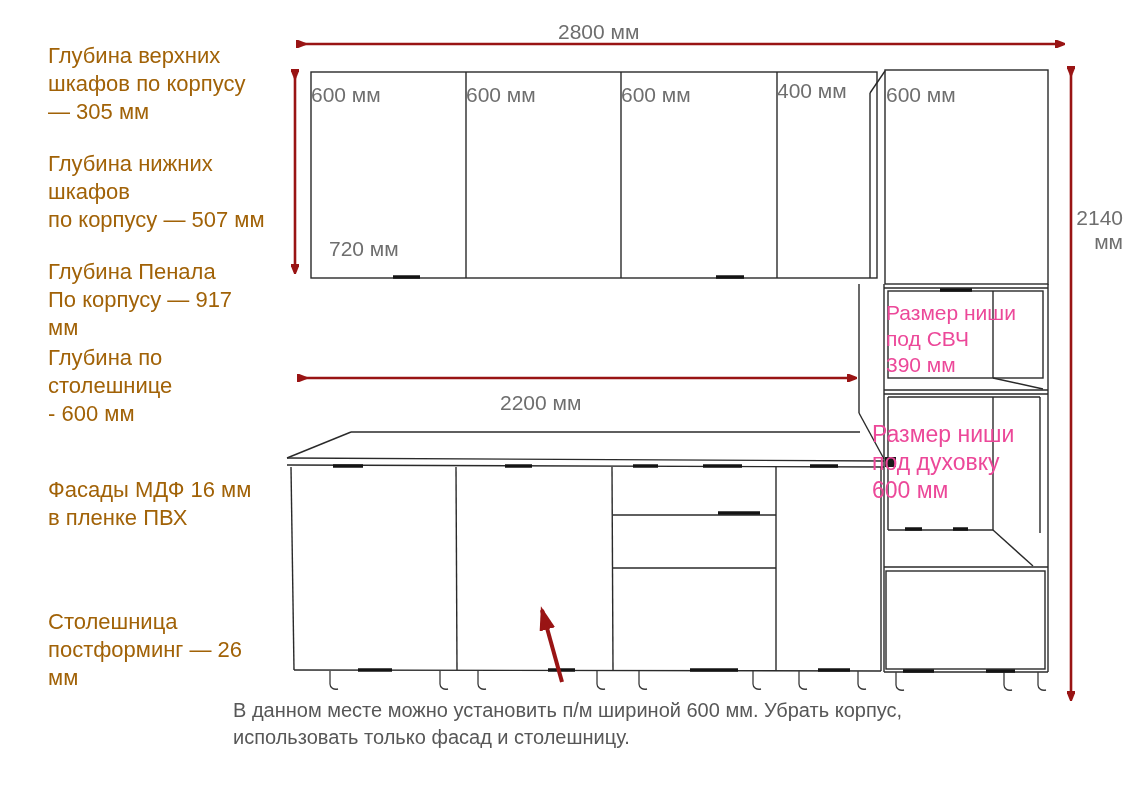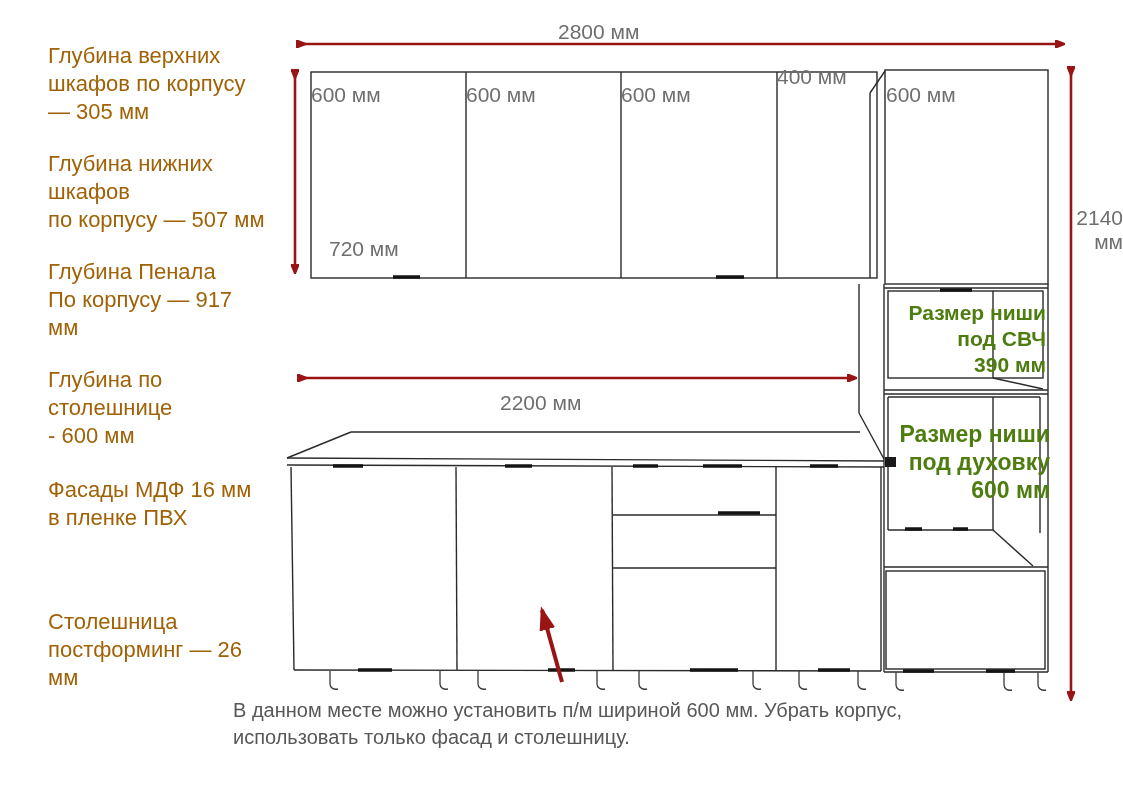--- a/index.html
+++ b/index.html
@@ -17,23 +17,23 @@
     font-size:22px;line-height:28px;
     color:#a16207;
   }
   .dim{
     font-size:21px;line-height:24px;
     color:#6e6e6e;
     text-align:right;
   }
   .ctr{text-align:left;}
   .niche{
-    font-weight:bold;
-    color:#4d7c0f;
-    text-align:right;
+    font-weight:normal;
+    color:#ec4899;
+    text-align:left;
   }
   .niche-mw{font-size:21px;line-height:26px;}
   .niche-oven{font-size:23px;line-height:28px;}
   .footnote{
     font-size:20px;line-height:27px;
     color:#575757;
   }
 </style>
 </head>
 <body>
@@ -153,38 +153,38 @@
 
   <div class="txt note" style="top:42px">Глубина верхних
 шкафов по корпусу
 — 305 мм</div>
   <div class="txt note" style="top:150px">Глубина нижних
 шкафов
 по корпусу — 507 мм</div>
   <div class="txt note" style="top:258px">Глубина Пенала
 По корпусу — 917
 мм</div>
-  <div class="txt note" style="top:366px">Глубина по
+  <div class="txt note" style="top:344px">Глубина по
 столешнице
 - 600 мм</div>
   <div class="txt note" style="top:476px">Фасады МДФ 16 мм
 в пленке ПВХ</div>
   <div class="txt note" style="top:608px">Столешница
 постформинг — 26
 мм</div>
 
   <div class="txt dim ctr" style="left:558px;top:20px;width:165px">2800 мм</div>
   <div class="txt dim ctr" style="left:500px;top:391px;width:160px">2200 мм</div>
   <div class="txt dim" style="left:1042px;top:206px">2140 мм</div>
   <div class="txt dim" style="left:329px;top:237px">720 мм</div>
 
   <div class="txt dim ctr" style="left:311px;top:83px;width:155px">600 мм</div>
   <div class="txt dim ctr" style="left:466px;top:83px;width:155px">600 мм</div>
   <div class="txt dim ctr" style="left:621px;top:83px;width:156px">600 мм</div>
-  <div class="txt dim ctr" style="left:777px;top:65px;width:100px">400 мм</div>
+  <div class="txt dim ctr" style="left:777px;top:79px;width:100px">400 мм</div>
   <div class="txt dim ctr" style="left:886px;top:83px;width:162px">600 мм</div>
 
   <div class="txt niche niche-mw" style="left:886px;top:300px;width:160px">Размер ниши
 под СВЧ
 390 мм</div>
   <div class="txt niche niche-oven" style="left:872px;top:420px;width:178px">Размер ниши
 под духовку
 600 мм</div>
 
   <div class="txt footnote" style="left:233px;top:697px;width:860px">В данном месте можно установить п/м шириной 600 мм. Убрать корпус,

